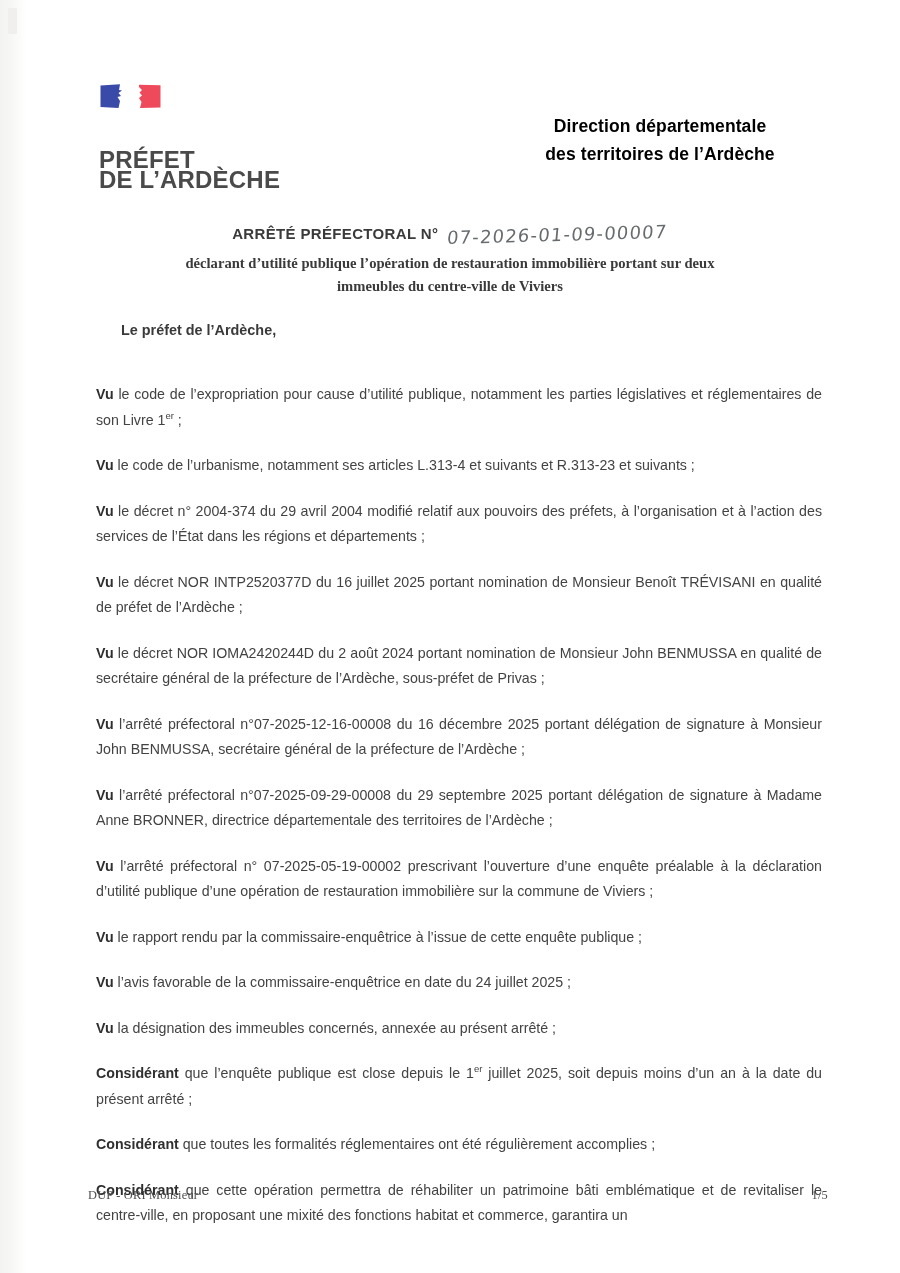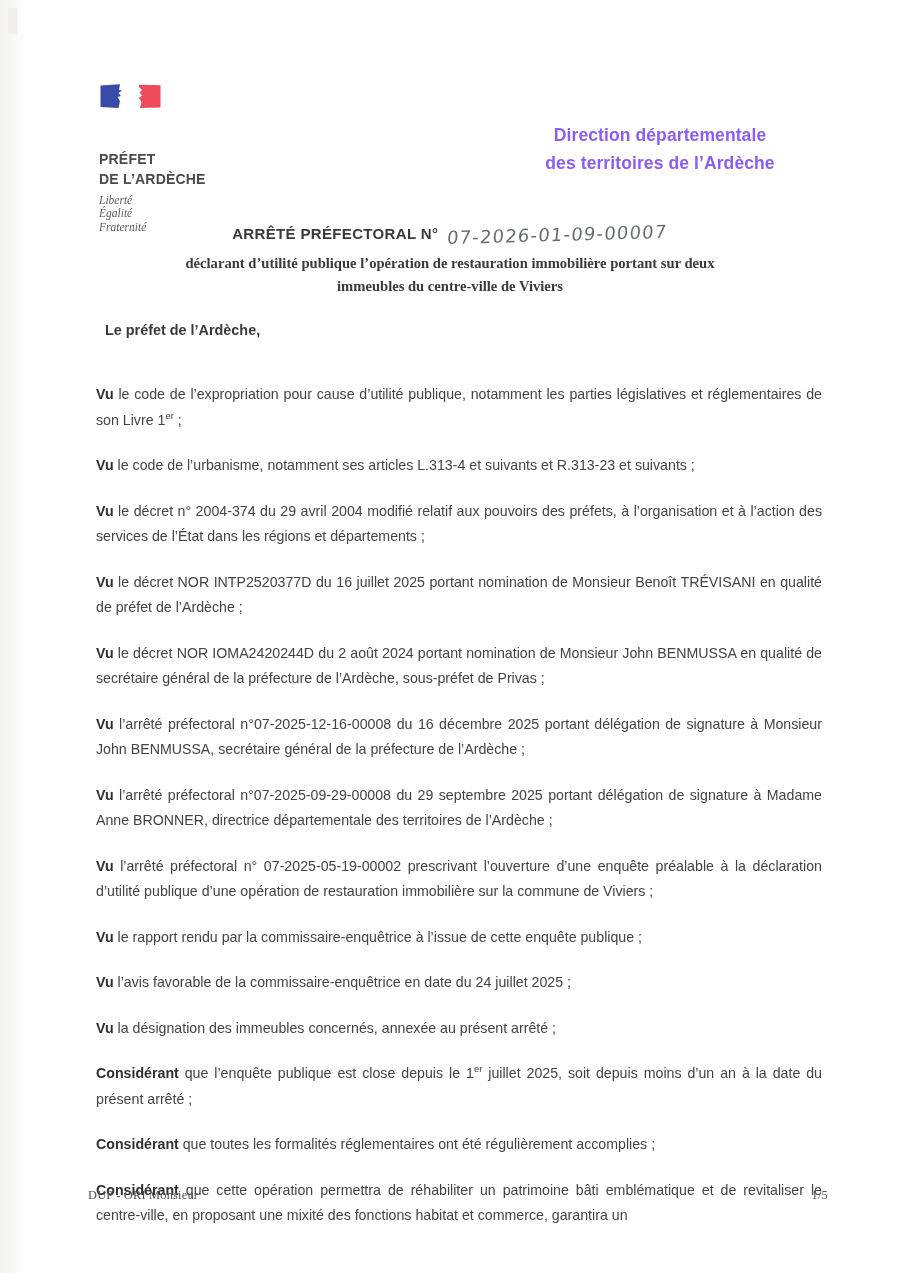--- a/index.html
+++ b/index.html
@@ -55,21 +55,21 @@
   }
   .flag {
     display: block;
     width: 63px;
     height: 27px;
     margin-bottom: 6px;
   }
   .brand-title {
     font-family: "Liberation Sans", sans-serif;
     font-weight: bold;
-    font-size: 14px;
+    font-size: 24px;
     line-height: 19.5px;
     letter-spacing: 0.2px;
     color: #4a4a4a;
     white-space: nowrap;
     margin-top: 40px;
   }
   .brand-title .l2 { display: block; }
   .brand-motto {
     margin-top: 5px;
     font-family: "Liberation Serif", serif;
@@ -84,22 +84,21 @@
     position: absolute;
     left: 470px;
     top: 112px;
     width: 380px;
     text-align: center;
     font-family: "Liberation Sans", sans-serif;
     font-weight: bold;
     font-size: 17.5px;
     line-height: 28px;
     letter-spacing: 0.1px;
-    color: #8b5cf6;
-    margin-top: 9px;
+    color: #000000;
   }
   .dept-title span { display: block; white-space: nowrap; }
 
   
   .arrete-block {
     position: absolute;
     left: 78px;
     top: 222px;
     width: 744px;
     text-align: center;
@@ -142,21 +141,21 @@
     top: 322px;
     width: 726px;
     color: #414141;
     font-size: 14.2px;
   }
 
   .salutation {
     font-weight: bold;
     font-size: 14.4px;
     color: #3a3a3a;
-    margin: 0 0 0 9px;
+    margin: 0 0 0 25px;
   }
 
   p.clause {
     margin: 0;
     text-align: justify;
     line-height: 25.5px;
     font-size: 14.2px;
     color: #434343;
     hyphens: none;
   }
@@ -201,25 +200,20 @@
 
     <div class="brand">
       <svg class="flag" viewBox="0 0 63 27">
         <path d="M1.5 2.5 L21 1.2 L20 7 L23 7.5 L19.5 10 L22 13 L18.5 14 L21 18 L19.5 25 L1.5 24 Z" fill="#3a4aa8"></path>
         <path d="M40 1.8 L61.5 2.3 L61.5 24.4 L41 25 L42.5 19 L40 15 L43 12.5 L40.5 9.5 L43 7 L40 4 Z" fill="#ee4a5c"></path>
       </svg>
       <div class="brand-title">
         <span>PRÉFET</span>
         <span class="l2">DE L’ARDÈCHE</span>
       </div>
-      <div class="brand-motto">
-        <span>Liberté</span>
-        <span>Égalité</span>
-        <span>Fraternité</span>
-      </div>
     </div>
 
     <div class="dept-title">
       <span>Direction départementale</span>
       <span>des territoires de l’Ardèche</span>
     </div>
 
   </div>
 
   <div class="arrete-block">

